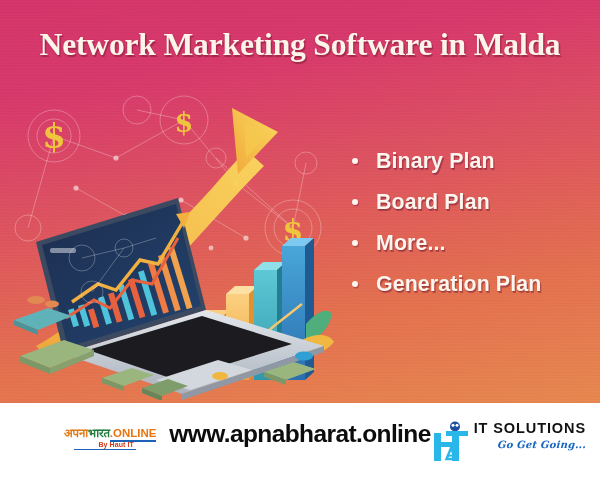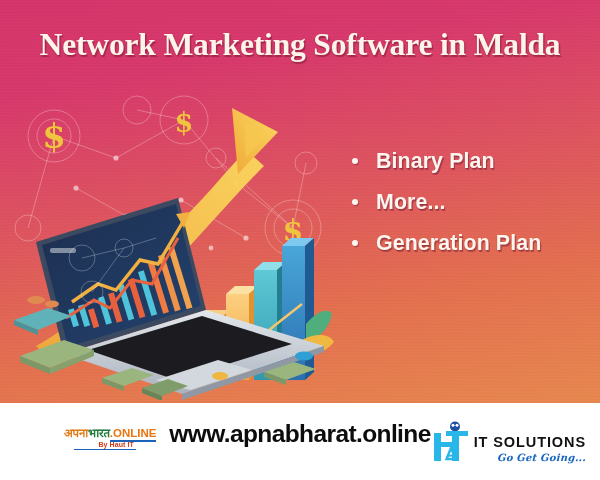--- a/index.html
+++ b/index.html
@@ -90,21 +90,21 @@
     position:absolute; left:0; top:0; width:600px; height:61px;
     display:flex; align-items:center; justify-content:center;
     pointer-events:none;
   }
   .url-center span {
     font-size:24.5px; font-weight:800; color:#0c0c0c;
     letter-spacing:-.6px; pointer-events:auto;
   }
 
   
-  .logo-right { position:absolute; right:14px; top:18px; display:flex; align-items:flex-end; gap:4px; }
+  .logo-right { position:absolute; right:14px; top:18px; display:flex; align-items:flex-start; gap:4px; }
   .logo-right .mark { width:40px; height:42px; flex:none; }
   .logo-right .rtxt { display:flex; flex-direction:column; justify-content:center; }
   .logo-right .its { font-size:14.5px; font-weight:700; color:#111; letter-spacing:.9px; line-height:1; }
   .logo-right .tag {
     font-family:"DejaVu Serif", serif; font-style:italic; font-weight:700;
     font-size:10px; color:#1766c0; letter-spacing:.2px; margin-top:3px; text-align:right;
     transform:skewX(-6deg);
   }
 </style>
 </head>
@@ -282,20 +282,24 @@
 
     <div class="title">Network Marketing Software in Malda</div>
 
     <ul class="bullets">
       <li>
         <span class="dot"></span>
         <span class="btxt">Binary Plan</span>
       </li>
       <li>
         <span class="dot"></span>
+        <span class="btxt">Board Plan</span>
+      </li>
+      <li>
+        <span class="dot"></span>
         <span class="btxt">More...</span>
       </li>
       <li>
         <span class="dot"></span>
         <span class="btxt">Generation Plan</span>
       </li>
     </ul>
   </div>
 
   <div class="footer">

